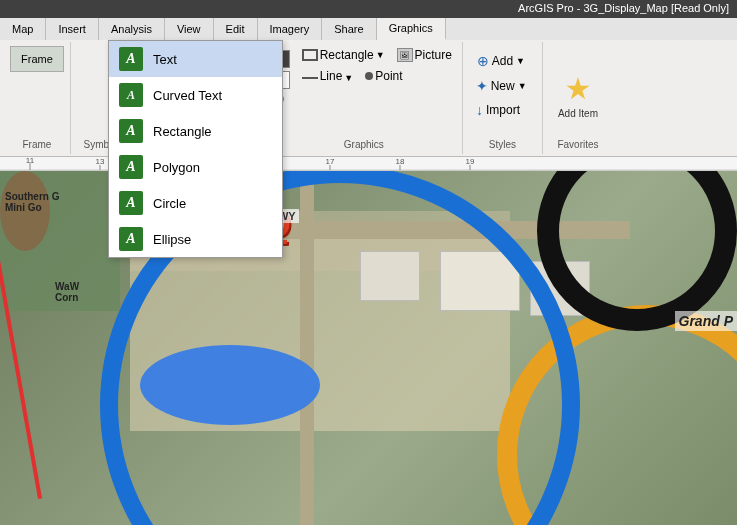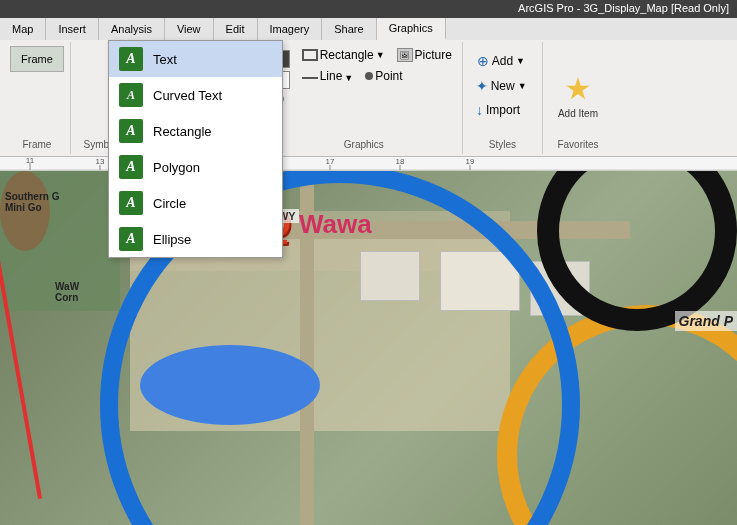--- a/index.html
+++ b/index.html
@@ -487,21 +487,20 @@
 
     <div class="logos-area">
 
       <div style="background:white;padding:4px 8px;font-size:10px;color:#555;display:flex;flex-direction:column;align-items:center;justify-content:center;width:75px;height:48px;border:1px solid #ddd;">
         <div style="font-size:16px;color:#c04040;">♡</div>
         <span style="font-size:9px;">Heartland</span>
       </div>
 
       <div style="font-size:36px;font-weight:900;color:#e84020;font-family:Impact,sans-serif;text-shadow:2px 2px 0 #a02010;line-height:1;padding-top:5px;">PDQ</div>
 
-      <div style="font-size:26px;font-weight:900;color:#d03060;font-family:Impact,sans-serif;line-height:1;padding-top:10px;">Wawa</div>
     </div>
 
     <div class="grand-label">Grand P</div>
 
     <div class="blue-circle"></div>
 
     <div class="black-arc"></div>
 
     <div class="orange-shape"></div>
 

